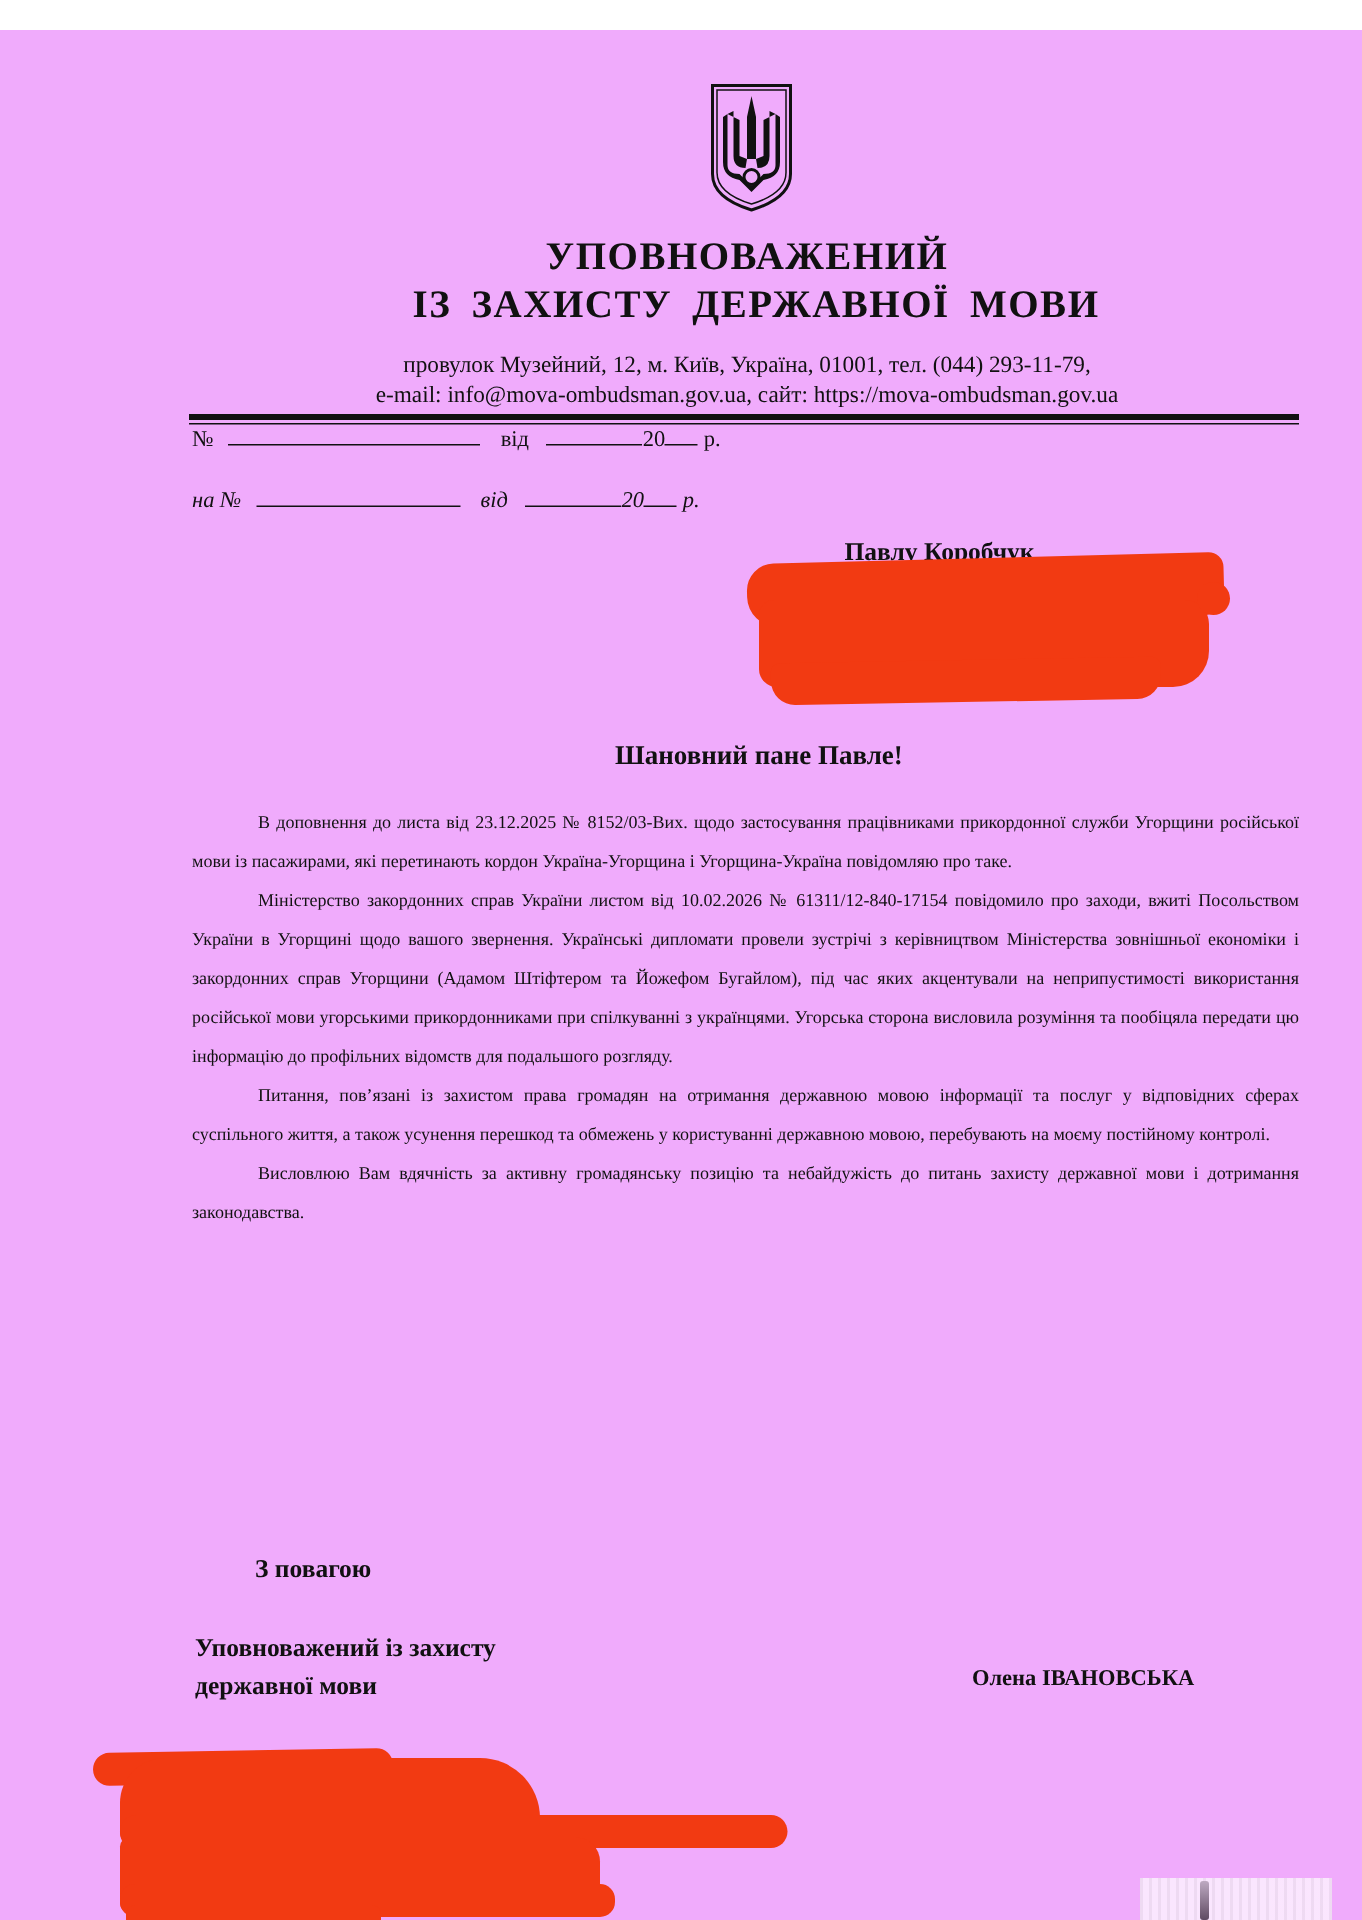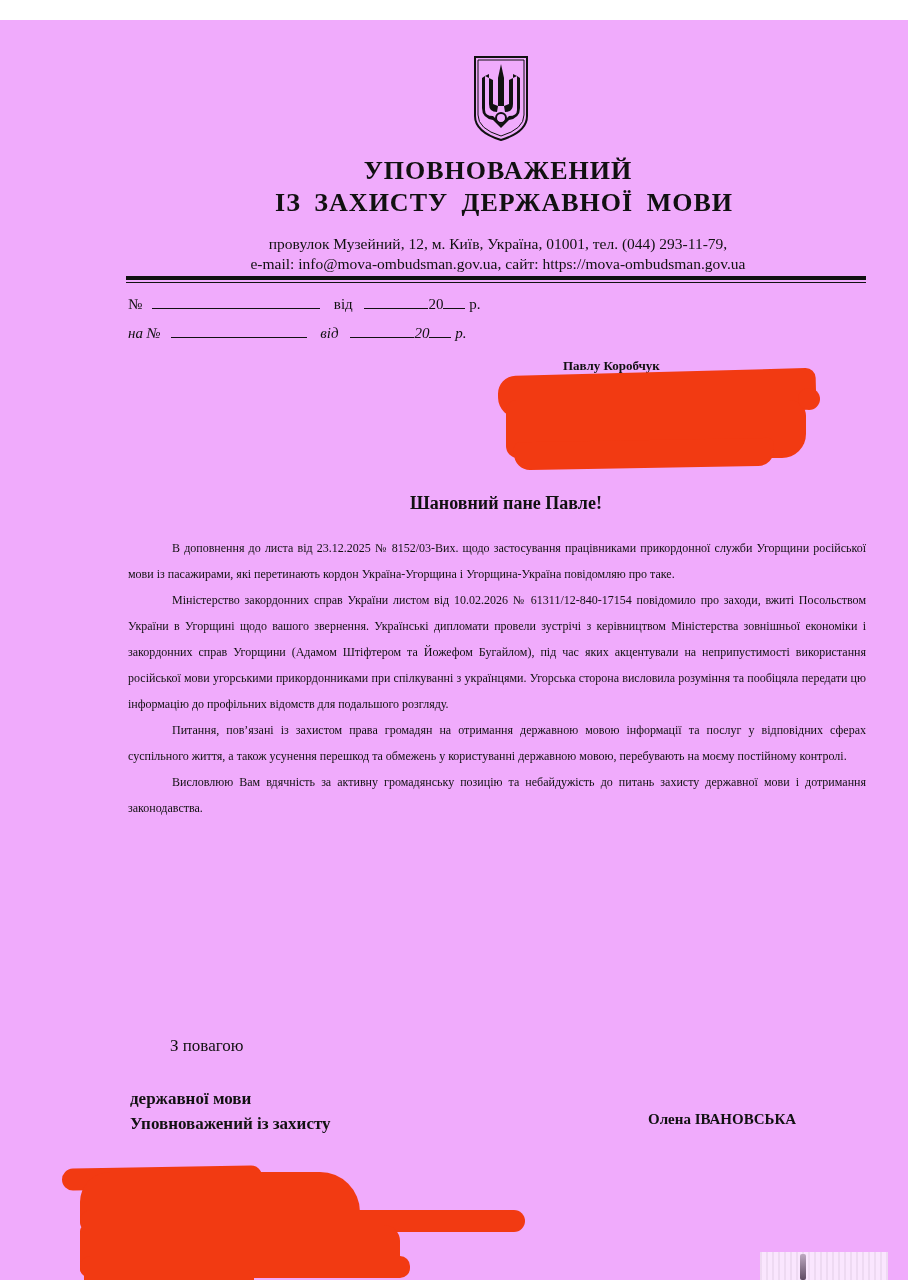--- a/index.html
+++ b/index.html
@@ -8,29 +8,29 @@
   .emblem { position: absolute; left: 471px; top: 34px; width: 60px; height: 88px; }
   .org-title { position: absolute; left: 0; width: 996px; text-align: center; font-weight: bold; font-size: 26px; letter-spacing: 1px; color: #111; }
   .org-title.l1 { top: 136px; }
   .org-title.l2 { top: 168px; left: 0; width: 1008px; word-spacing: 6px; }
   .address { position: absolute; left: 0; width: 996px; text-align: center; font-size: 15.5px; color: #111; line-height: 20px; }
   .address.l1 { top: 214px; }
   .address.l2 { top: 234px; }
   .rule-thick { position: absolute; left: 126px; top: 256px; width: 740px; height: 4px; background: #111; }
   .rule-thin { position: absolute; left: 126px; top: 262px; width: 740px; height: 1px; background: #111; }
   .regline { position: absolute; left: 128px; font-size: 15px; color: #111; white-space: nowrap; }
-  .regline.l1 { top: 274px; text-align: center; }
+  .regline.l1 { top: 262px; text-align: center; }
   .regline.l2 { top: 303px; font-style: italic; }
   .blank { display: inline-block; border-bottom: 1px solid #111; height: 14px; vertical-align: baseline; }
-  .addressee { position: absolute; left: 563px; top: 338px; font-size: 13px; font-weight: bold; }
+  .addressee { position: absolute; left: 563px; top: 338px; font-size: 17px; font-weight: bold; }
   .redact { position: absolute; background: #f23a12; }
   .salutation { position: absolute; left: 0; width: 1012px; text-align: center; top: 473px; font-weight: bold; font-size: 18px; }
   .body-text { position: absolute; left: 128px; width: 738px; top: 515px; font-size: 12px; line-height: 26px; text-align: justify; }
   .body-text p { margin: 0; text-indent: 44px; }
-  .closing { position: absolute; left: 170px; top: 1016px; font-weight: normal; font-size: 17px; }
+  .closing { position: absolute; left: 170px; top: 1016px; font-weight: bold; font-size: 17px; }
   .sig-title { position: absolute; left: 130px; top: 1066px; font-weight: bold; font-size: 17px; line-height: 25px; }
   .sig-name { position: absolute; left: 648px; top: 1091px; font-weight: bold; font-size: 15px; }
   .scan-mark { position: absolute; left: 760px; top: 1232px; width: 128px; height: 30px; background: repeating-linear-gradient(90deg, #eee 0 2px, #fff 2px 6px); opacity: 0.7; }
   .scan-mark .bar { position: absolute; left: 40px; top: 2px; width: 6px; height: 26px; background: linear-gradient(#aaa, #222); border-radius: 2px; }
 </style>
 </head>
 <body>
 
 <div class="page">
 
@@ -81,22 +81,22 @@
   <div class="body-text">
     <p>В доповнення до листа від 23.12.2025 № 8152/03-Вих. щодо застосування працівниками прикордонної служби Угорщини російської мови із пасажирами, які перетинають кордон Україна-Угорщина і Угорщина-Україна повідомляю про таке.</p>
     <p>Міністерство закордонних справ України листом від 10.02.2026 № 61311/12-840-17154 повідомило про заходи, вжиті Посольством України в Угорщині щодо вашого звернення. Українські дипломати провели зустрічі з керівництвом Міністерства зовнішньої економіки і закордонних справ Угорщини (Адамом Штіфтером та Йожефом Бугайлом), під час яких акцентували на неприпустимості використання російської мови угорськими прикордонниками при спілкуванні з українцями. Угорська сторона висловила розуміння та пообіцяла передати цю інформацію до профільних відомств для подальшого розгляду.</p>
     <p>Питання, пов’язані із захистом права громадян на отримання державною мовою інформації та послуг у відповідних сферах суспільного життя, а також усунення перешкод та обмежень у користуванні державною мовою, перебувають на моєму постійному контролі.</p>
     <p>Висловлюю Вам вдячність за активну громадянську позицію та небайдужість до питань захисту державної мови і дотримання законодавства.</p>
   </div>
 
   <div class="closing">З повагою</div>
 
   <div class="sig-title">
+    <div>Уповноважений із захисту</div>
     <div>державної мови</div>
-    <div>Уповноважений із захисту</div>
   </div>
   <div class="sig-name">Олена ІВАНОВСЬКА</div>
 
   <div class="redact" style="left:62px;top:1147px;width:200px;height:22px;border-radius:12px;transform:rotate(-1deg);"></div>
   <div class="redact" style="left:80px;top:1152px;width:280px;height:60px;border-radius:30px 40px 10px 10px;"></div>
   <div class="redact" style="left:80px;top:1190px;width:445px;height:22px;border-radius:12px;"></div>
   <div class="redact" style="left:80px;top:1205px;width:320px;height:50px;border-radius:6px 16px 16px 6px;"></div>
   <div class="redact" style="left:80px;top:1236px;width:330px;height:22px;border-radius:10px;"></div>
   <div class="redact" style="left:84px;top:1250px;width:170px;height:30px;border-radius:6px;"></div>
 

